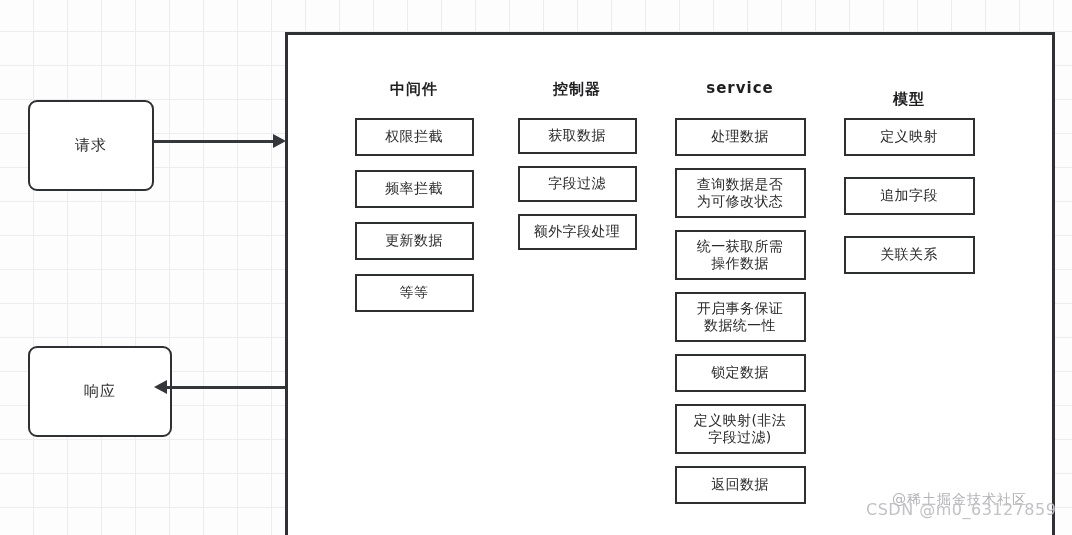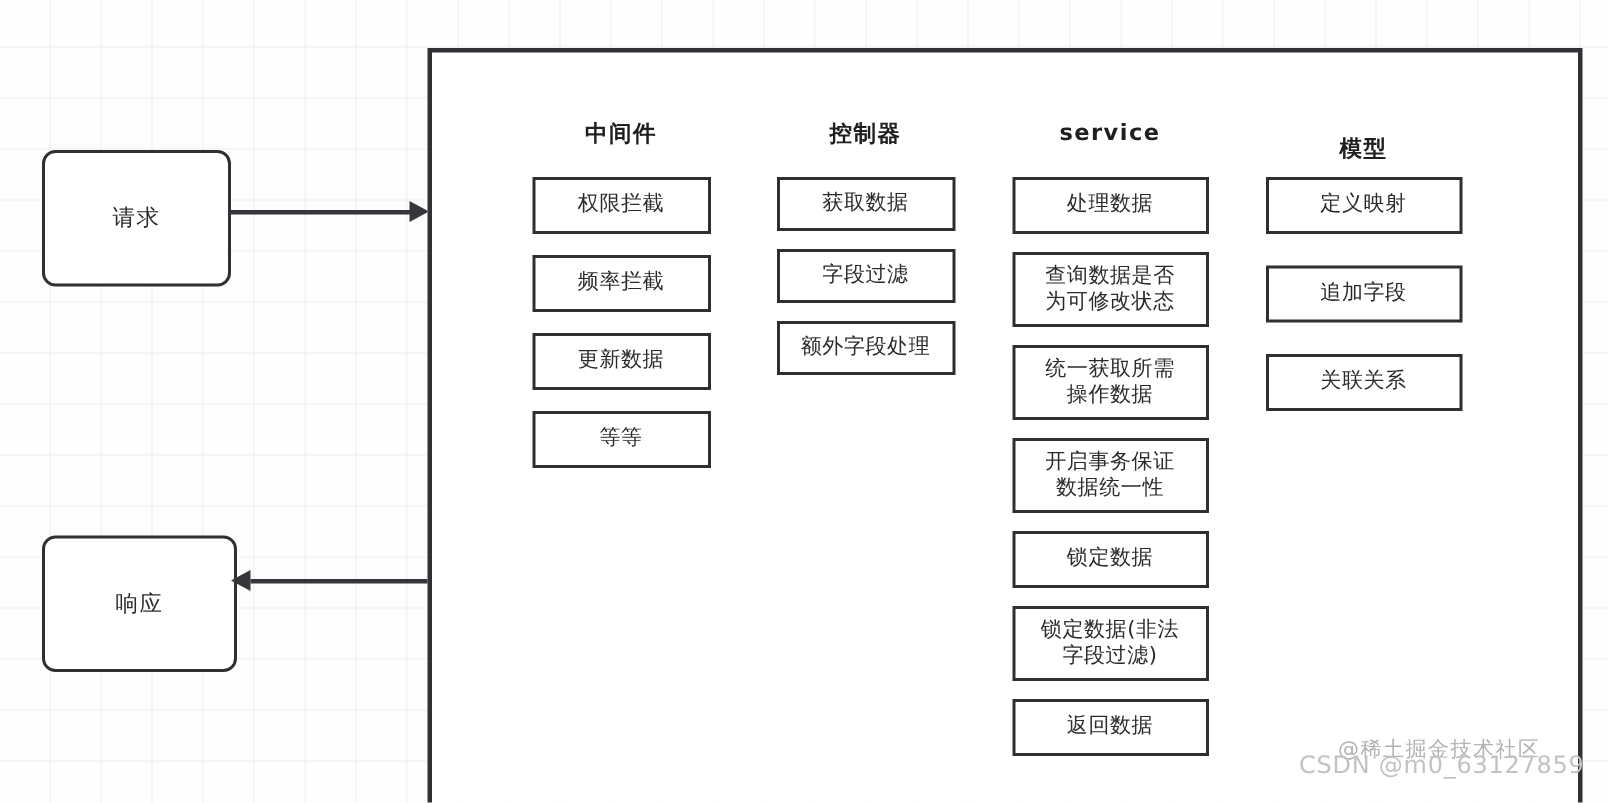--- a/index.html
+++ b/index.html
@@ -34,21 +34,21 @@
     align-items: center;
     justify-content: center;
     box-sizing: border-box;
   }
   .io-box span {
     font-size: 15px;
     color: #2b2b2b;
     letter-spacing: 1px;
   }
   #request-box { left: 28px; top: 100px; width: 126px; height: 91px; }
-  #response-box { left: 28px; top: 357px; width: 130px; height: 91px; }
+  #response-box { left: 28px; top: 346px; width: 144px; height: 91px; }
 
   .conn-line {
     position: absolute;
     background: #35363a;
     height: 2.5px;
   }
   .arrow-head {
     position: absolute;
     width: 0;
     height: 0;
@@ -226,21 +226,21 @@
 操作数据</span>
         </div>
         <div class="node two-line">
           <span>开启事务保证
 数据统一性</span>
         </div>
         <div class="node one-line">
           <span>锁定数据</span>
         </div>
         <div class="node two-line">
-          <span>锁定数据(非法
+          <span>定义映射(非法
 字段过滤)</span>
         </div>
         <div class="node one-line">
           <span>返回数据</span>
         </div>
       </div>
     </div>
 
     <div class="column" id="col-model">
       <div class="col-title">模型</div>

